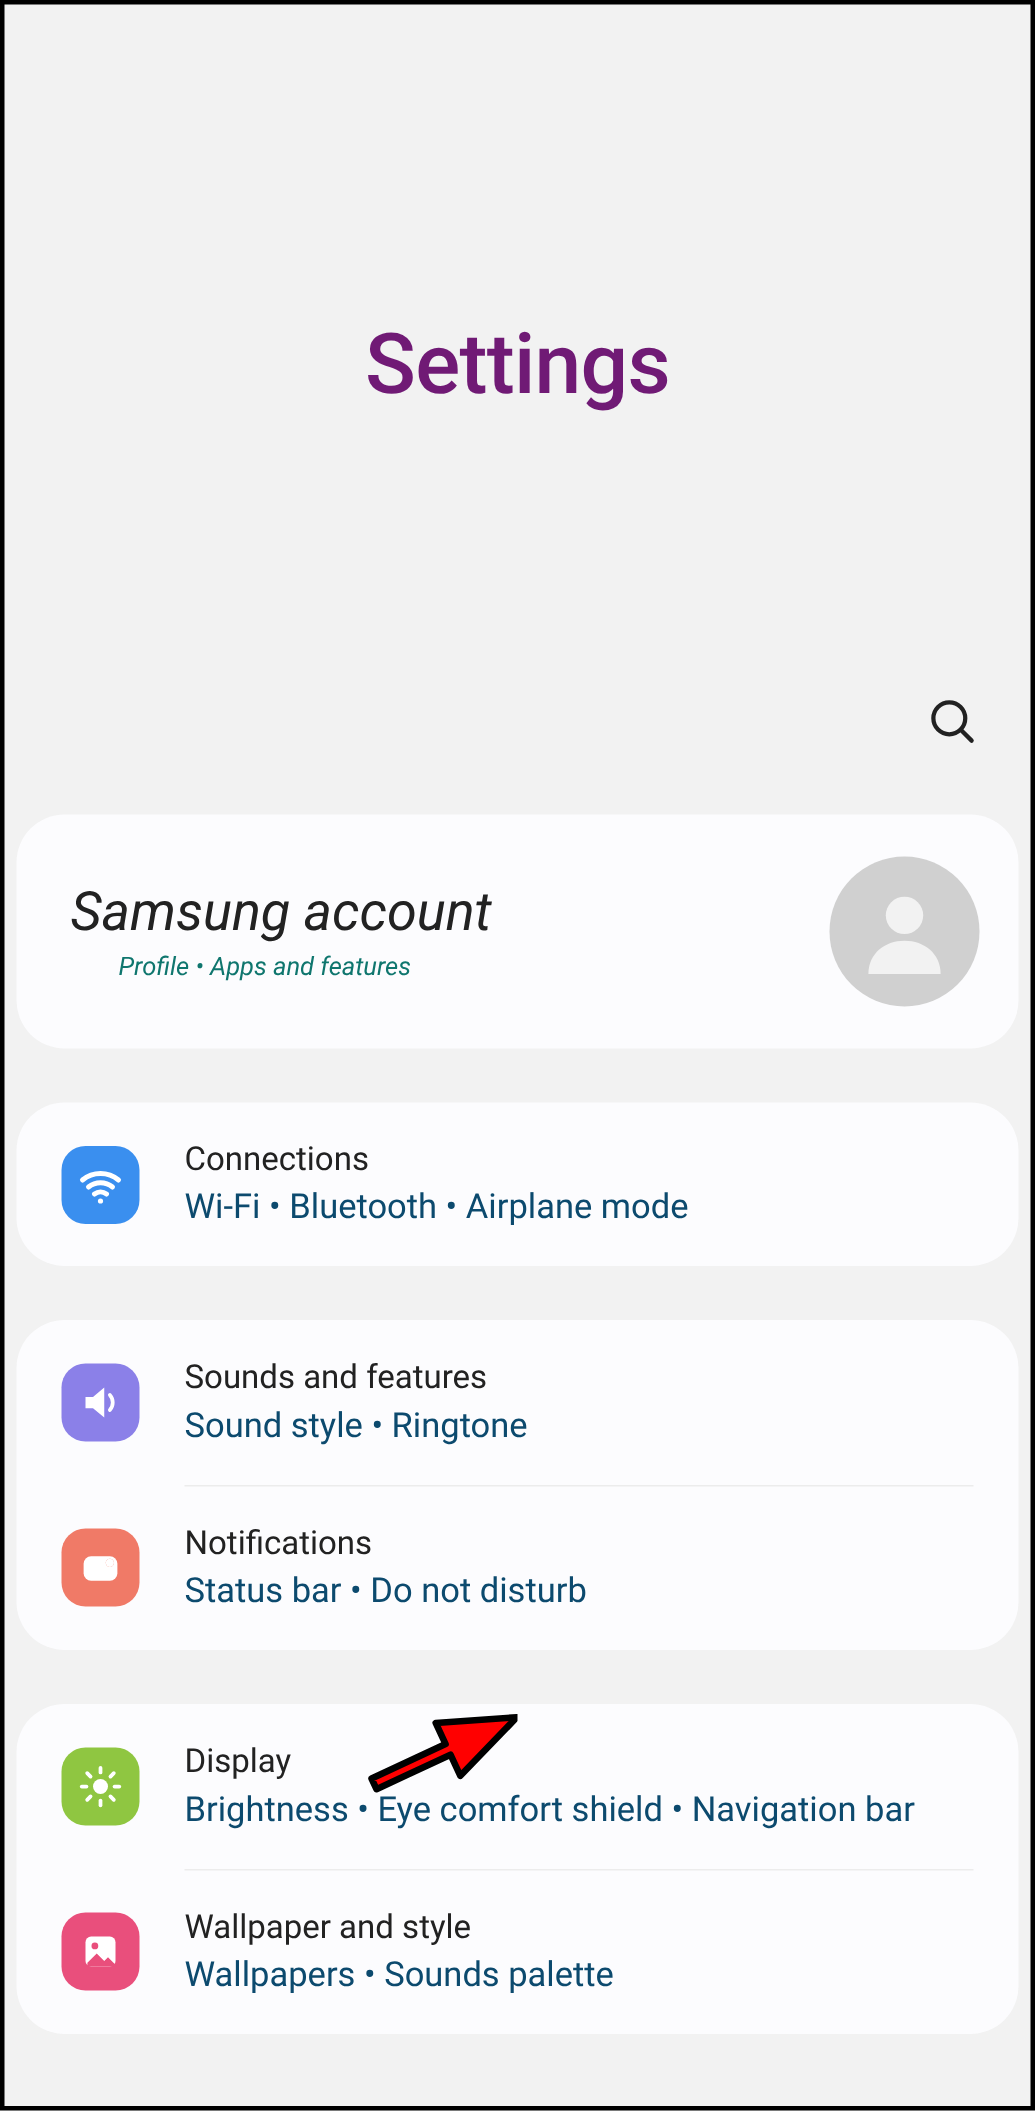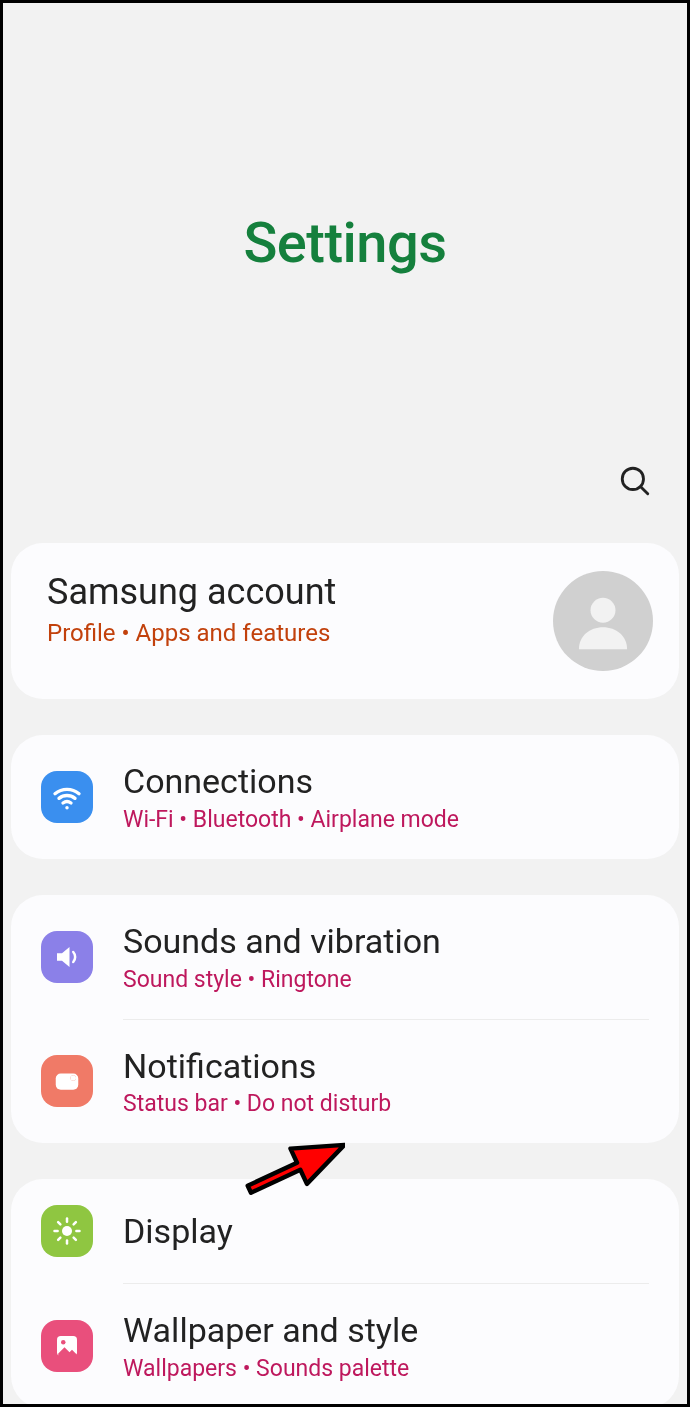--- a/index.html
+++ b/index.html
@@ -20,21 +20,21 @@
   .hero {
     height: 500px;
     display: flex;
     align-items: center;
     justify-content: center;
     position: relative;
   }
   .hero-title {
     font-size: 56px;
     font-weight: 500;
-    color: #15803d;
+    color: #701a75;
     letter-spacing: -0.5px;
     margin-top: -20px;
   }
   .search-btn {
     position: absolute;
     right: 30px;
     bottom: 0px;
     width: 44px;
     height: 44px;
     display: flex;
@@ -45,45 +45,46 @@
   .card {
     background: #fcfcfe;
     border-radius: 32px;
     margin: 0 8px 36px 8px;
   }
   .account-card {
     margin-top: 40px;
     margin-bottom: 36px;
     padding: 28px 26px 28px 36px;
     display: flex;
-    align-items: flex-start;
+    align-items: center;
     justify-content: space-between;
+    font-style: italic;
   }
   .account-text { flex: 1; }
   .account-title { font-size: 36px; color: #222; font-weight: 400; }
-  .account-sub { font-size: 24px; color: #c2410c; margin-top: 6px; }
+  .account-sub { font-size: 17px; color: #0f766e; margin-top: 6px; margin-left: 32px; }
   .avatar {
     width: 100px; height: 100px; border-radius: 50%;
     background: #d0d0d0;
     display: flex; align-items: center; justify-content: center;
   }
   .row {
     display: flex;
     align-items: center;
     padding: 26px 28px 26px 30px;
     cursor: pointer;
   }
   .row-icon {
     width: 52px; height: 52px; border-radius: 16px;
     display: flex; align-items: center; justify-content: center;
     flex-shrink: 0; margin-right: 30px;
   }
   .row-body { flex: 1; min-width: 0; }
-  .row-title { font-size: 34px; color: #222; font-weight: 400; line-height: 1.2; }
-  .row-sub { font-size: 23px; color: #be185d; margin-top: 4px; white-space: nowrap; }
+  .row-title { font-size: 22px; color: #222; font-weight: 400; line-height: 1.2; }
+  .row-sub { font-size: 23px; color: #0c4a6e; margin-top: 4px; white-space: nowrap; }
   .divider {
     height: 1px; background: #ececec;
     margin-left: 112px; margin-right: 30px;
   }
   .ic-blue   { background: #3a8fef; }
   .ic-purple { background: #8b80e8; }
   .ic-coral  { background: #f07a67; }
   .ic-green  { background: #8fc641; }
   .ic-pink   { background: #e94f7c; }
 
@@ -142,21 +143,21 @@
 
   <div class="card">
     <div class="row">
       <div class="row-icon ic-purple">
         <svg width="30" height="30" viewBox="0 0 24 24" fill="#fff">
           <path d="M4 9v6h4l6 5V4l-6 5H4z"></path>
           <path d="M17 8a6 6 0 0 1 0 8" fill="none" stroke="#fff" stroke-width="2" stroke-linecap="round"></path>
         </svg>
       </div>
       <div class="row-body">
-        <div class="row-title">Sounds and vibration</div>
+        <div class="row-title">Sounds and features</div>
         <div class="row-sub">Sound style  •  Ringtone</div>
       </div>
     </div>
     <div class="divider"></div>
     <div class="row">
       <div class="row-icon ic-coral">
         <svg width="30" height="30" viewBox="0 0 24 24" fill="#fff">
           <rect x="3" y="6" width="18" height="13" rx="4"></rect>
           <circle cx="17" cy="9.5" r="2.2" fill="#f07a67"></circle>
           <circle cx="17" cy="9.5" r="2.2" fill="#fff"></circle>
@@ -181,20 +182,21 @@
             <line x1="19.5" y1="12" x2="22" y2="12"></line>
             <line x1="4.9" y1="4.9" x2="6.7" y2="6.7"></line>
             <line x1="17.3" y1="17.3" x2="19.1" y2="19.1"></line>
             <line x1="4.9" y1="19.1" x2="6.7" y2="17.3"></line>
             <line x1="17.3" y1="6.7" x2="19.1" y2="4.9"></line>
           </g>
         </svg>
       </div>
       <div class="row-body">
         <div class="row-title">Display</div>
+        <div class="row-sub">Brightness  •  Eye comfort shield  •  Navigation bar</div>
       </div>
     </div>
     <div class="divider"></div>
     <div class="row">
       <div class="row-icon ic-pink">
         <svg width="30" height="30" viewBox="0 0 24 24" fill="#fff">
           <rect x="4" y="4" width="16" height="16" rx="3"></rect>
           <circle cx="9" cy="9" r="1.8" fill="#e94f7c"></circle>
           <path d="M5 18l5-5 4 4 2-2 4 4v1H5z" fill="#e94f7c"></path>
         </svg>

